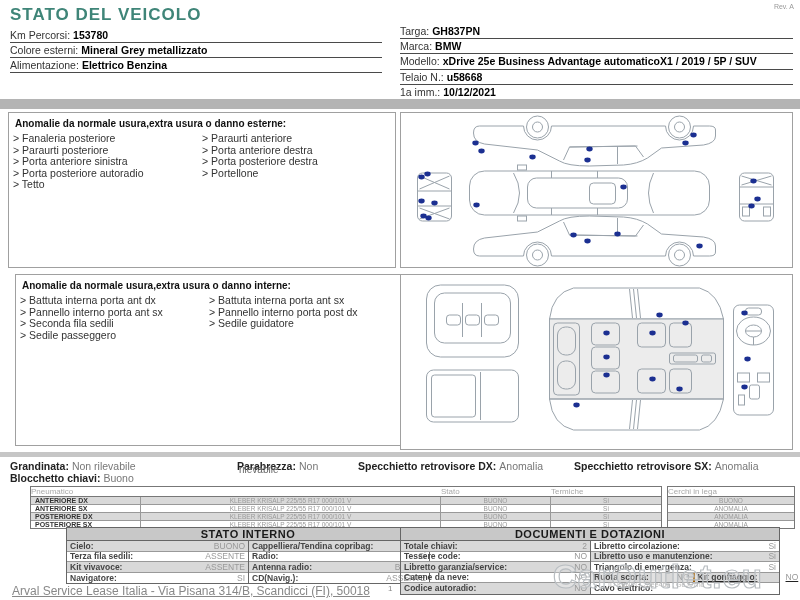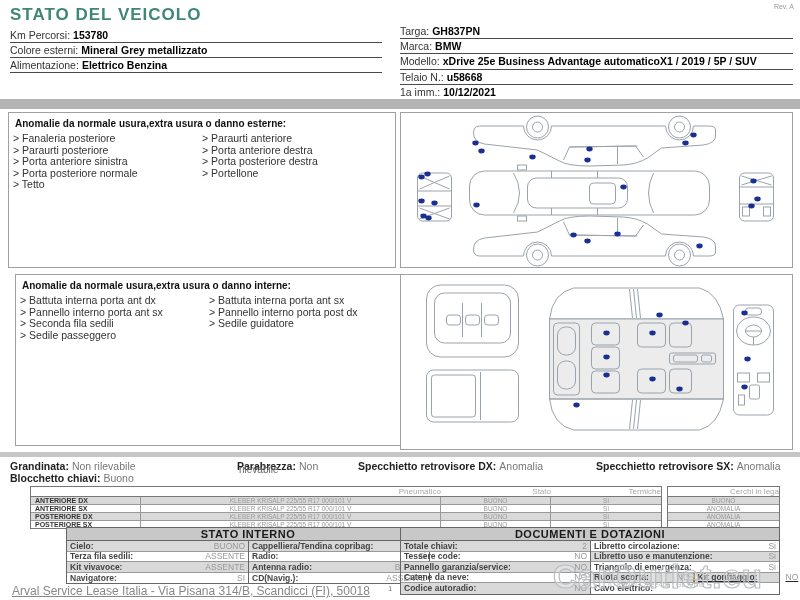--- a/index.html
+++ b/index.html
@@ -41,24 +41,24 @@
   
   .stat{font-size:10.5px;white-space:nowrap;}
   .stat .sl{font-weight:bold;color:#222;}
   .stat .sv{color:#777;margin-left:3px;}
   .overlapwrap{position:relative;display:inline-block;}
   .overlap{position:absolute;left:2px;top:4px;color:#666;font-weight:normal;font-size:10px;}
 
   
   .tire-table{box-sizing:border-box;border:1px solid #777;background:#fff;}
   .tire-head{display:grid;border-bottom:1px solid #777;height:9px;align-items:center;}
-  .tire-head .th{font-size:8px;color:#a9a9a9;text-align:right;line-height:9px;}
+  .tire-head .th{font-size:8px;color:#a9a9a9;text-align:left;line-height:9px;}
   .tl{left:30px;top:486px;width:632px;}
   .tl .tire-head{grid-template-columns:410px 110px 110px;}
-  .tr{left:667px;top:486px;width:113px;}
+  .tr{left:667px;top:486px;width:128px;}
   .tr .tire-head{grid-template-columns:1fr;}
   .tire-rows .tire-row{display:grid;height:7px;align-items:center;border-bottom:1px solid #999;}
   .tire-rows .tire-row:last-child{border-bottom:none;}
   .tl .tire-rows .tire-row{grid-template-columns:110px 300px 110px 110px;}
   .tr .tire-rows .tire-row{grid-template-columns:1fr;}
   .tire-rows .tire-row:nth-child(odd){background:#d9d9d9;}
   .tc{font-size:6.5px;line-height:7px;color:#9a9a9a;text-align:center;border-right:1px solid #999;height:7px;overflow:hidden;}
   .tc:last-child{border-right:none;}
   .tc.pos{font-weight:bold;color:#333;text-align:left;padding-left:4px;font-size:7px;}
 
@@ -116,21 +116,21 @@
   <div class="abs box box-ext-list">
     <div class="anom-title">Anomalie da normale usura,extra usura o danno esterne:</div>
     <div class="anom-cols">
       <div class="anom-col">
   <div class="anom-item">Fanaleria posteriore</div>
 
   <div class="anom-item">Paraurti posteriore</div>
 
   <div class="anom-item">Porta anteriore sinistra</div>
 
-  <div class="anom-item">Porta posteriore normale</div>
+  <div class="anom-item">Porta posteriore autoradio</div>
 
   <div class="anom-item">Tetto</div>
 </div>
       <div class="anom-col">
   <div class="anom-item">Paraurti anteriore</div>
 
   <div class="anom-item">Porta anteriore destra</div>
 
   <div class="anom-item">Porta posteriore destra</div>
 
@@ -289,21 +289,21 @@
 
   <div class="abs stat" style="left:10px;top:460px;">
     <span class="sl">Grandinata:</span><span class="sv">Non rilevabile</span>
   </div>
   <div class="abs stat" style="left:237px;top:460px;">
     <span class="overlapwrap"><span class="sl">Parabrezza:</span><span class="overlap">rilevabile</span></span><span class="sv">Non</span>
   </div>
   <div class="abs stat" style="left:358px;top:460px;">
     <span class="sl">Specchietto retrovisore DX:</span><span class="sv">Anomalia</span>
   </div>
-  <div class="abs stat" style="left:596px;top:460px;">
+  <div class="abs stat" style="left:574px;top:460px;">
     <span class="sl">Specchietto retrovisore SX:</span><span class="sv">Anomalia</span>
   </div>
   <div class="abs stat" style="left:10px;top:472px;">
     <span class="sl">Blocchetto chiavi:</span><span class="sv">Buono</span>
   </div>
 
   <div class="abs tire-table tl">
     <div class="tire-head">
       <div class="th">Pneumatico</div>
       <div class="th">Stato</div>
@@ -410,21 +410,21 @@
       <div class="bt-col col-odd">
         <div class="bt-row">
             <span class="bl">Totale chiavi:</span>
             <span class="bv">2</span>
           </div>
         <div class="bt-row">
             <span class="bl">Tessere code:</span>
             <span class="bv">NO</span>
           </div>
         <div class="bt-row">
-            <span class="bl">Pannello garanzia/service:</span>
+            <span class="bl">Libretto garanzia/service:</span>
             <span class="bv">NO</span>
           </div>
         <div class="bt-row">
             <span class="bl">Catene da neve:</span>
             <span class="bv">NO</span>
           </div>
         <div class="bt-row">
             <span class="bl">Codice autoradio:</span>
             <span class="bv">NO</span>
           </div>

